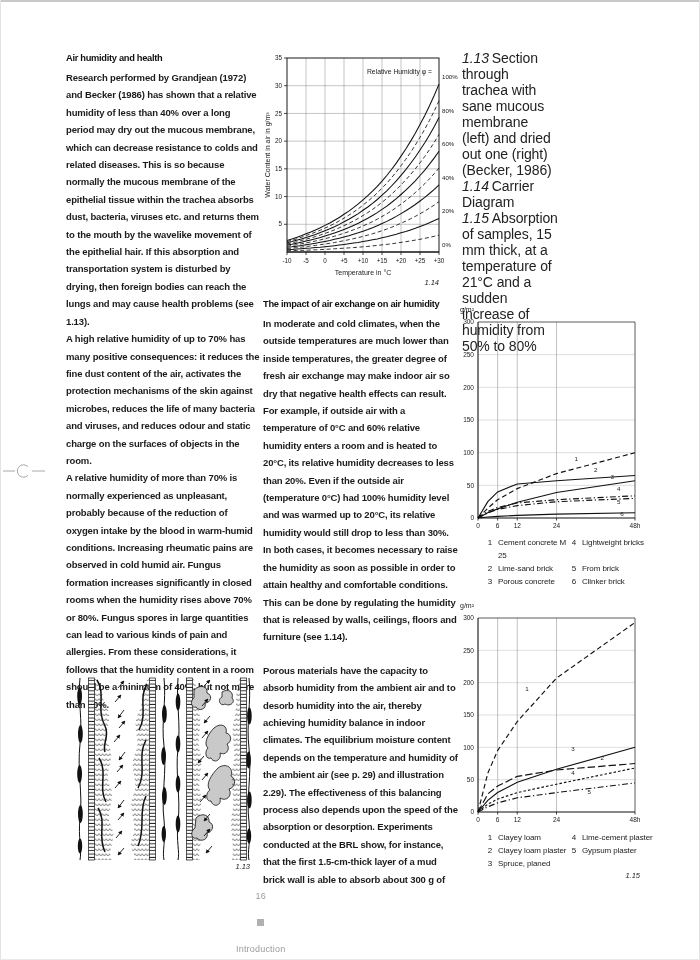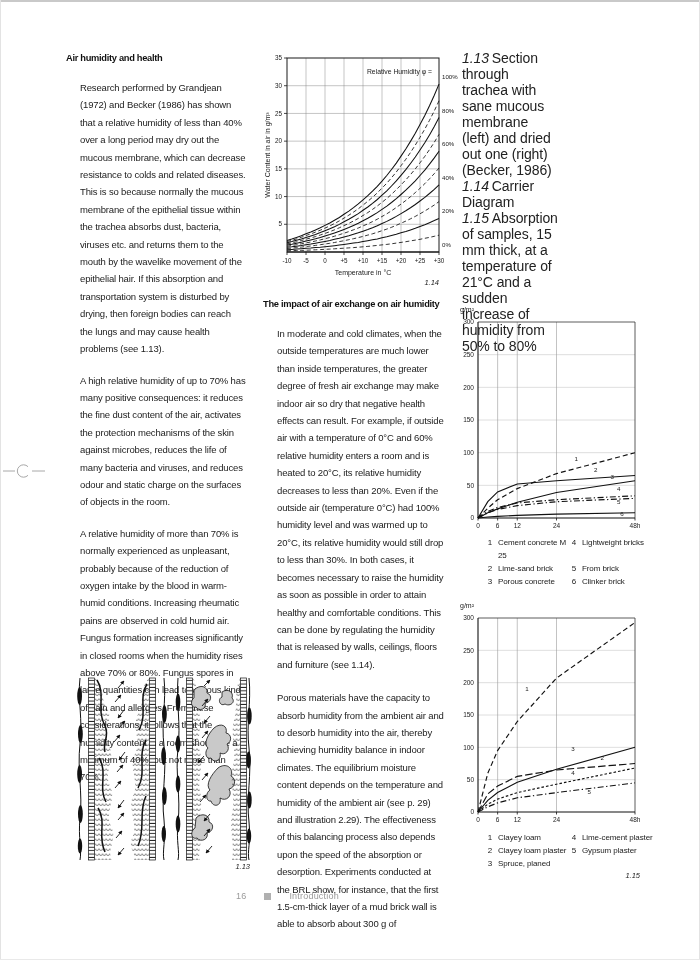--- a/index.html
+++ b/index.html
@@ -6,21 +6,21 @@
   .page{position:relative;width:700px;height:960px;background:#fff;
     font-family:"Liberation Sans",sans-serif;color:#1b1b1b;overflow:hidden;}
   .edge-top{position:absolute;top:0;left:0;right:0;height:2px;background:#c9c9c9;}
   .edge-left{position:absolute;top:0;left:0;bottom:0;width:1px;background:#e3e3e3;}
   .edge-right{position:absolute;top:0;right:0;bottom:0;width:1px;background:#e3e3e3;}
   .edge-bottom{position:absolute;bottom:0;left:0;right:0;height:1px;background:#e9e9e9;}
 
   .col-left{position:absolute;left:66px;top:51px;width:194px;}
   .col-mid{position:absolute;left:263px;top:297px;width:195px;}
   .body-text{font-size:9.5px;line-height:17.4px;letter-spacing:-0.15px;text-align:left;}
-  .body-text p{margin:14px;}
+  .body-text p{margin:0;font-weight:bold;}
   h3.sec-head{font-size:9.3px;line-height:14px;letter-spacing:-0.3px;margin:0 0 4px 0;
     font-weight:bold;white-space:nowrap;color:#111;}
   .sec2{margin-top:16px;}
 
   .carrier-wrap{position:absolute;left:263px;top:48px;}
   .abs1-wrap{position:absolute;left:458px;top:298px;width:210px;}
   .abs2-wrap{position:absolute;left:458px;top:591px;width:210px;}
   svg text{font-family:"Liberation Sans",sans-serif;}
 
   .legend{margin-left:28px;margin-top:2px;font-size:8px;line-height:13px;letter-spacing:-0.1px;color:#1b1b1b;}
@@ -34,21 +34,21 @@
   .cap-ref{font-style:italic;padding-right:3px;}
   .cap-entry{margin:0;}
 
   .fig-label{font-size:7.5px;font-style:italic;color:#1b1b1b;text-align:right;}
   .fig-label-115{width:182px;margin-top:1px;}
 
   .trachea-wrap{position:absolute;left:72px;top:676px;width:180px;}
   .trachea-label{width:178px;padding-right:2px;margin-top:-4px;}
 
   .footer{position:absolute;left:236px;top:891px;display:flex;align-items:center;gap:18px;
-    font-size:9px;color:#9b9b9b;letter-spacing:0.2px;}
+    font-size:9px;color:#9b9b9b;letter-spacing:0.2px;flex-direction:column;}
   .sq{width:7px;height:7px;background:#b0b0b0;display:inline-block;}
 
   .reg-mark{position:absolute;left:2px;top:457px;}
   .tl{fill:none;stroke:#111;stroke-width:1;}
   .st{fill:none;stroke:#111;stroke-width:1.5;}
   .blob{fill:#c9c9c9;stroke:#111;stroke-width:0.8;}
   .ar{stroke:#111;stroke-width:0.9;fill:none;marker-end:url(#ah);}
   .nod{fill:#111;}
 </style>
 </head>

